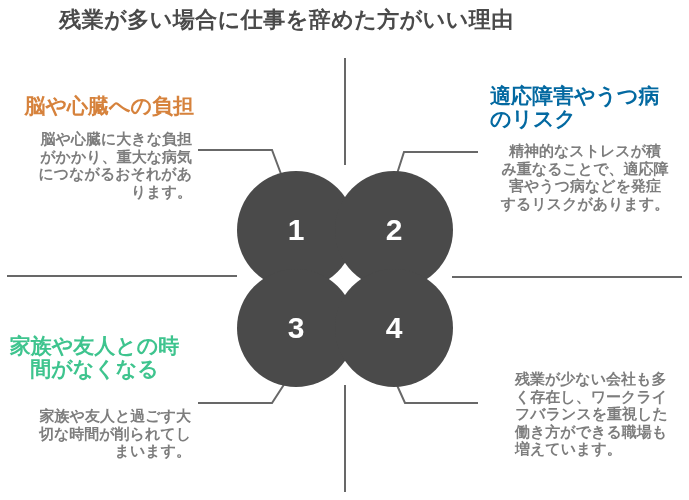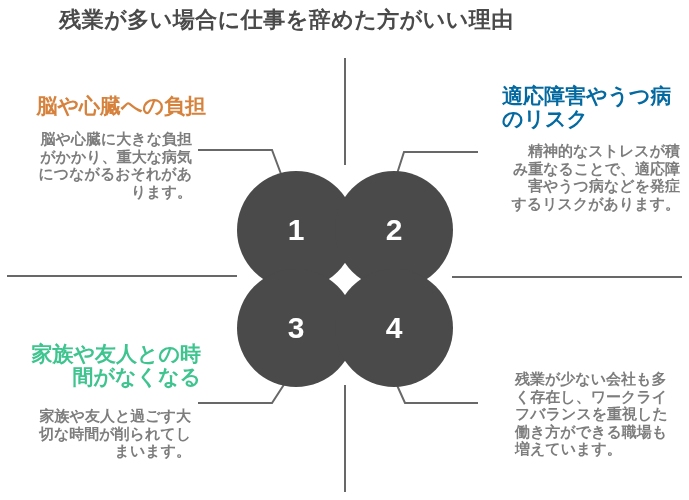--- a/index.html
+++ b/index.html
@@ -47,35 +47,34 @@
   .n1 { left: 276px; top: 210px; }
   .n2 { left: 374px; top: 210px; }
   .n3 { left: 276px; top: 308px; }
   .n4 { left: 374px; top: 308px; }
   .heading {
     position: absolute;
     font-size: 21px;
     font-weight: 700;
     line-height: 23px;
     white-space: pre-line;
-    padding-left: 12px;
   }
   .body {
     position: absolute;
     font-size: 15px;
     font-weight: 700;
     line-height: 17.5px;
     color: #7d7d7d;
     white-space: pre-line;
   }
   .h1 { top: 94px;  left: 0;     width: 194px; text-align: right; }
   .b1 { top: 130px; left: 1px;     width: 191px; text-align: right; }
   .h2 { top: 84px;  left: 490px; width: 192px; text-align: left; }
-  .b2 { top: 142px; left: 490px; width: 190px; text-align: right; }
-  .h3 { top: 342px; left: 0;     width: 189px; text-align: right; }
+  .b2 { top: 142px; left: 490px; width: 190px; text-align: center; }
+  .h3 { top: 334px; left: 0;     width: 189px; text-align: center; }
   .b3 { top: 407px; left: 0;     width: 191px; text-align: right; }
   .h4 { top: 322px; left: 490px; width: 192px; text-align: left; }
   .b4 { top: 370px; left: 490px; width: 190px; text-align: left; margin-left: 25px; }
 </style>
 </head>
 <body>
 
 <div class="canvas">
 
   <div class="title">残業が多い場合に仕事を辞めた方がいい理由</div>

